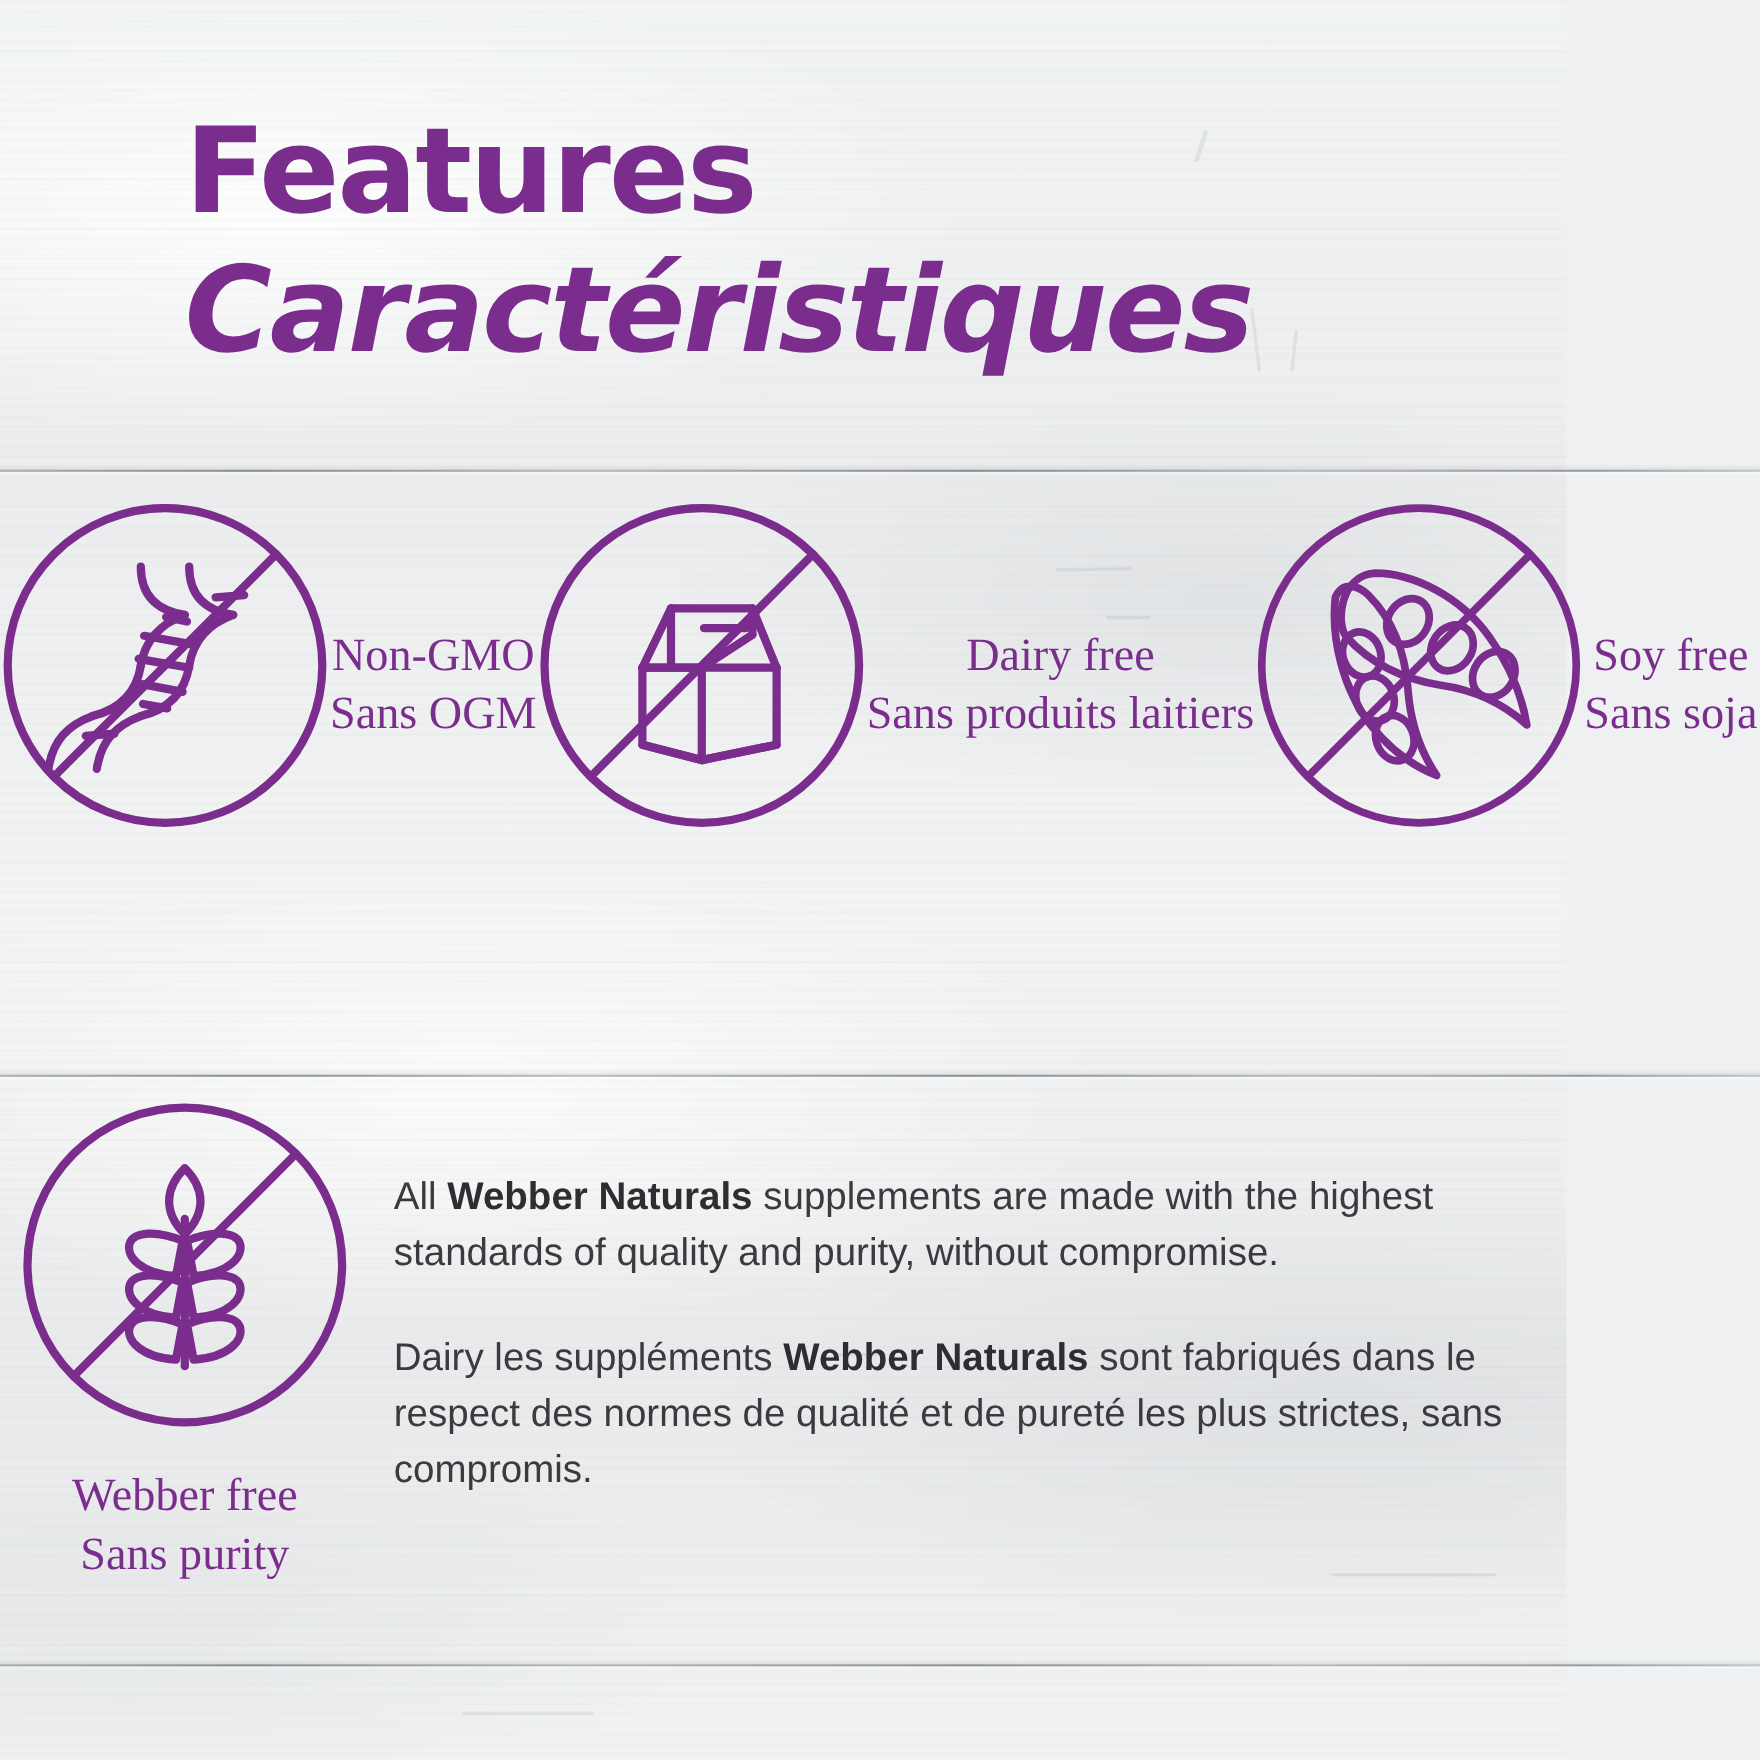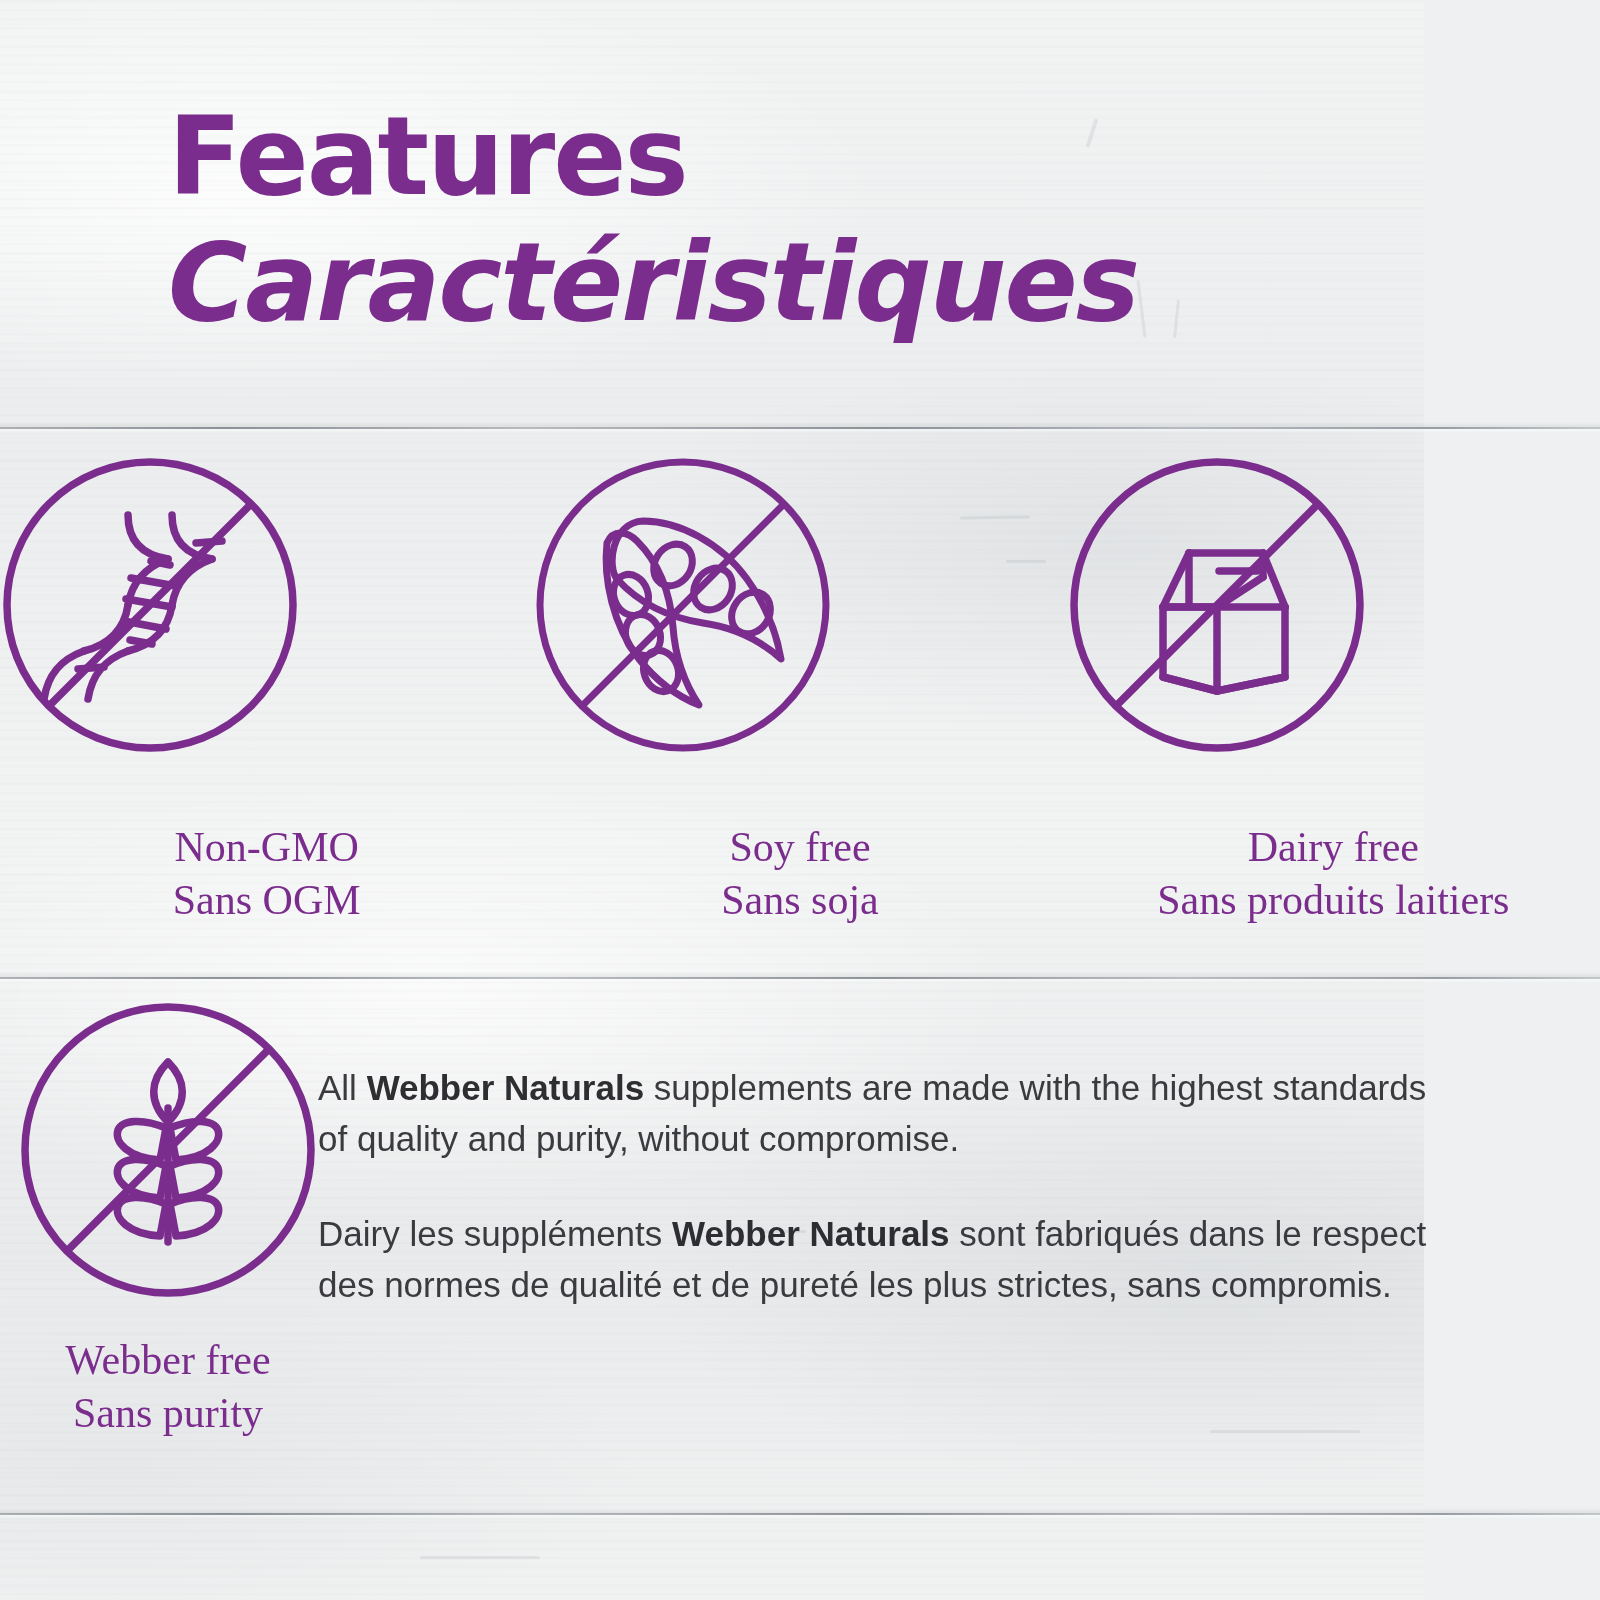--- a/index.html
+++ b/index.html
@@ -85,21 +85,21 @@
   #title-en { font-size:108px; }
   #title-fr { font-size:108px; margin-top:20px;font-style:italic; }
 
   
   #icon-row {
     position:absolute; left:0; top:455px; width:1600px;
     display:flex;
   }
   .feature {
     flex:1 1 0;
-    display:flex; flex-direction:column; gap:30px;
+    display:flex; flex-direction:row; align-items:center;
   }
   .badge { width:300px; height:300px; display:block; }
   .labels { margin-top:36px; text-align:center; }
   .label-en, .label-fr {
     font-family:"Liberation Serif", "DejaVu Serif", serif;
     color:#7B2D8E;
     font-size:42px;
     line-height:1.26;
     white-space:nowrap;
   }
@@ -111,21 +111,21 @@
   }
   #gluten-col {
     width:520px;
     display:flex; flex-direction:column; align-items:center;
     padding-left:18px;
   }
   #gluten-col .labels { margin-top:34px; }
 
   #copy-col {
     flex:1 1 auto;
-    padding-top:62px; padding-right:160px;
+    padding-top:62px; padding-right:160px;margin-left:40px;
   }
   .copy-para {
     font-family:"Liberation Sans", sans-serif;
     color:#3b3b3f;
     font-size:35px;
     line-height:1.46;
   }
   .copy-para + .copy-para { margin-top:44px; }
   .copy-para b { font-weight:bold; color:#2e2e32; }
 </style>
@@ -193,47 +193,20 @@
         </g>
       </svg>
       <div class="labels">
         <div class="label-en">Non-GMO</div>
         <div class="label-fr">Sans OGM</div>
       </div>
     </div>
 
     <div class="feature">
       <svg class="badge" viewBox="0 0 300 300">
-        <g fill="none" stroke="#7B2D8E" stroke-width="7" stroke-linecap="round" stroke-linejoin="round">
-          <circle cx="150" cy="150" r="143"></circle>
-          <line x1="52" y1="248" x2="248" y2="52"></line>
-
-          <path d="M74 88 C70 124 80 170 106 204 C124 227 146 242 166 250
-                   C150 226 142 200 140 172 C137 134 124 106 104 86
-                   C94 76 80 74 74 88 Z"></path>
-          <ellipse cx="98" cy="140" rx="17" ry="21" transform="rotate(-20 98 140)"></ellipse>
-          <ellipse cx="110" cy="180" rx="17" ry="21" transform="rotate(-20 110 180)"></ellipse>
-          <ellipse cx="128" cy="216" rx="17" ry="21" transform="rotate(-20 128 216)"></ellipse>
-
-          <path d="M110 66 C146 66 188 88 214 124 C234 152 244 180 248 204
-                   C226 184 198 172 170 168 C132 162 104 146 84 124
-                   C74 112 78 68 110 66 Z"></path>
-          <ellipse cx="140" cy="110" rx="18" ry="22" transform="rotate(34 140 110)"></ellipse>
-          <ellipse cx="180" cy="134" rx="18" ry="22" transform="rotate(34 180 134)"></ellipse>
-          <ellipse cx="218" cy="158" rx="18" ry="22" transform="rotate(34 218 158)"></ellipse>
-        </g>
-      </svg>
-      <div class="labels">
-        <div class="label-en">Soy free</div>
-        <div class="label-fr">Sans soja</div>
-      </div>
-    </div>
-
-    <div class="feature">
-      <svg class="badge" viewBox="0 0 300 300">
         <g fill="none" stroke="#7B2D8E" stroke-width="7.5" stroke-linecap="round" stroke-linejoin="round">
           <circle cx="150" cy="150" r="143"></circle>
           <line x1="52" y1="248" x2="248" y2="52"></line>
 
           <path d="M122 98 L122 148"></path>
           <path d="M122 98 L196 98 L196 122"></path>
           <path d="M152 116 L190 116"></path>
           <path d="M122 98 L96 152"></path>
           <path d="M196 98 L218 152"></path>
           <path d="M96 152 L150 152 L218 152"></path>
@@ -245,20 +218,47 @@
           <path d="M96 222 L150 236"></path>
           <path d="M218 222 L150 236"></path>
         </g>
       </svg>
       <div class="labels">
         <div class="label-en">Dairy free</div>
         <div class="label-fr">Sans produits laitiers</div>
       </div>
     </div>
 
+    <div class="feature">
+      <svg class="badge" viewBox="0 0 300 300">
+        <g fill="none" stroke="#7B2D8E" stroke-width="7" stroke-linecap="round" stroke-linejoin="round">
+          <circle cx="150" cy="150" r="143"></circle>
+          <line x1="52" y1="248" x2="248" y2="52"></line>
+
+          <path d="M74 88 C70 124 80 170 106 204 C124 227 146 242 166 250
+                   C150 226 142 200 140 172 C137 134 124 106 104 86
+                   C94 76 80 74 74 88 Z"></path>
+          <ellipse cx="98" cy="140" rx="17" ry="21" transform="rotate(-20 98 140)"></ellipse>
+          <ellipse cx="110" cy="180" rx="17" ry="21" transform="rotate(-20 110 180)"></ellipse>
+          <ellipse cx="128" cy="216" rx="17" ry="21" transform="rotate(-20 128 216)"></ellipse>
+
+          <path d="M110 66 C146 66 188 88 214 124 C234 152 244 180 248 204
+                   C226 184 198 172 170 168 C132 162 104 146 84 124
+                   C74 112 78 68 110 66 Z"></path>
+          <ellipse cx="140" cy="110" rx="18" ry="22" transform="rotate(34 140 110)"></ellipse>
+          <ellipse cx="180" cy="134" rx="18" ry="22" transform="rotate(34 180 134)"></ellipse>
+          <ellipse cx="218" cy="158" rx="18" ry="22" transform="rotate(34 218 158)"></ellipse>
+        </g>
+      </svg>
+      <div class="labels">
+        <div class="label-en">Soy free</div>
+        <div class="label-fr">Sans soja</div>
+      </div>
+    </div>
+
   </div>
 
   <div id="bottom-row">
 
     <div id="gluten-col">
       <svg class="badge" viewBox="0 0 300 300">
         <g fill="none" stroke="#7B2D8E" stroke-width="7.5" stroke-linecap="round" stroke-linejoin="round">
           <circle cx="150" cy="150" r="143"></circle>
           <line x1="52" y1="248" x2="248" y2="52"></line>
 

